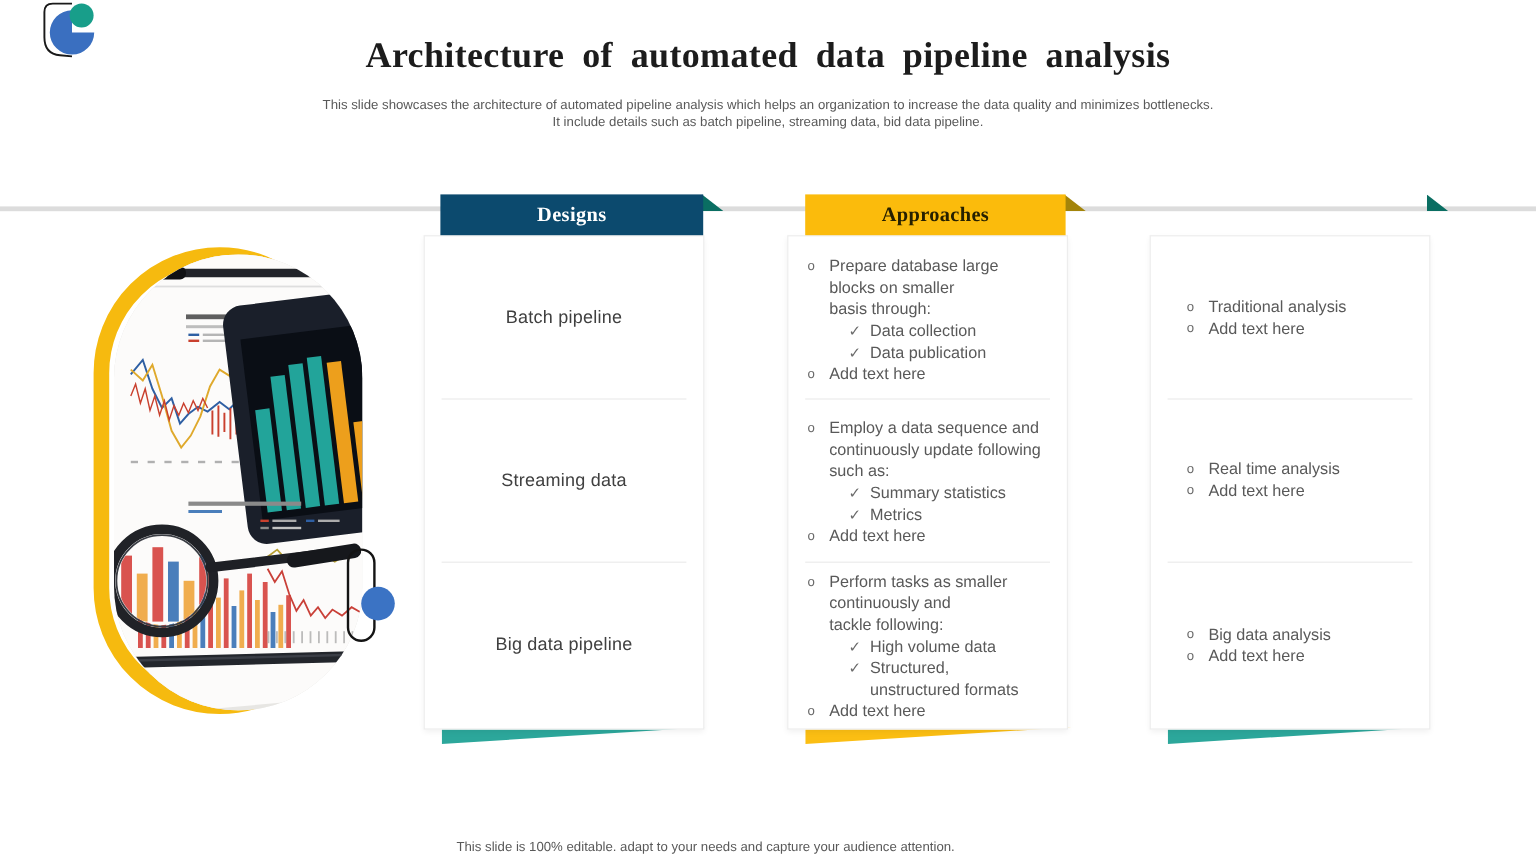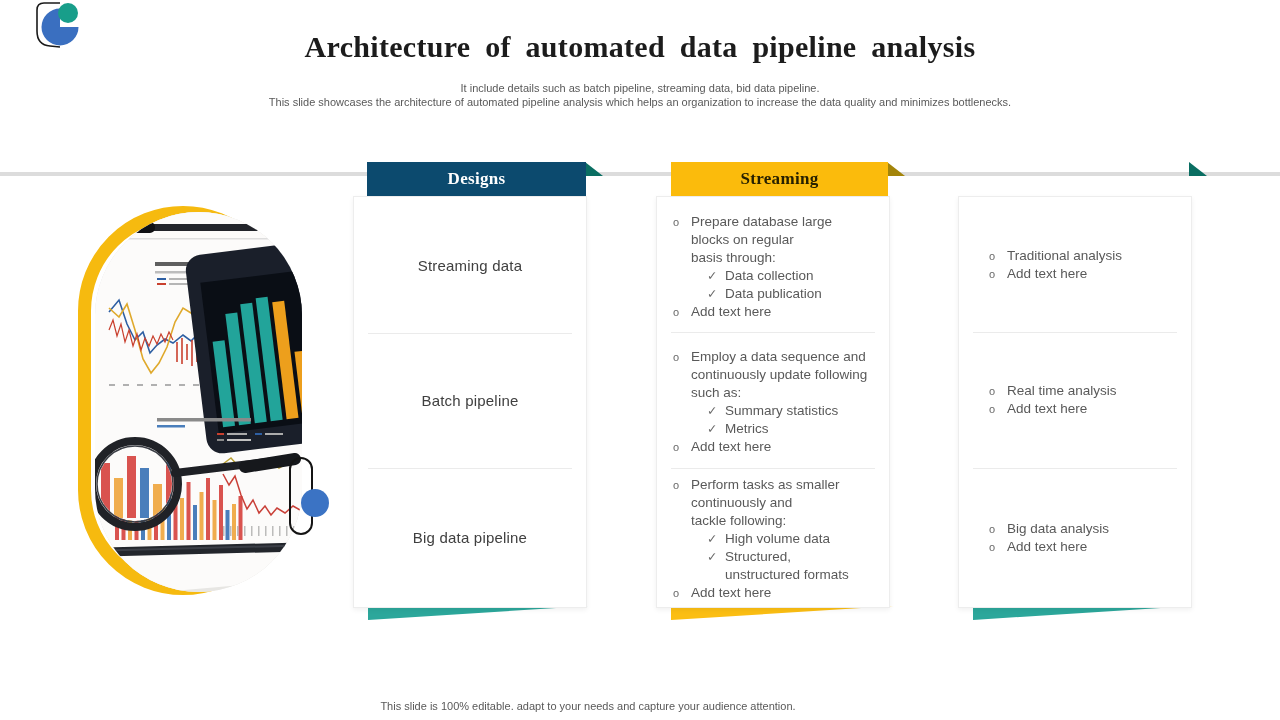--- a/index.html
+++ b/index.html
@@ -71,22 +71,22 @@
   <div class="logo">
     <svg width="72" height="72" viewBox="0 0 72 72">
       <path d="M46,3 L30,3 Q23,3 23,10 L23,31 Q23,45 36,46 L46,47" fill="none" stroke="#1a1a1a" stroke-width="1.6"></path>
       <path d="M46,8.5 A18.5,18.5 0 1 0 64.5,27 L46,27 Z" fill="#3A6FC0"></path>
       <circle cx="54" cy="13" r="10" fill="#189E8A"></circle>
     </svg>
   </div>
 
   <h1 class="title">Architecture of automated data pipeline analysis</h1>
   <div class="subtitle">
+    <div>This slide showcases the architecture of automated  pipeline analysis which helps an organization to increase the data quality  and minimizes bottlenecks.</div>
     <div>It include details such as batch pipeline, streaming data, bid data pipeline.</div>
-    <div>This slide showcases the architecture of automated  pipeline analysis which helps an organization to increase the data quality  and minimizes bottlenecks.</div>
   </div>
 
   <div class="hline"></div>
 
   <div class="yellow-arch"></div>
   <div class="photo">
     <svg width="207" height="380" viewBox="0 0 207 380">
       <rect x="0" y="0" width="207" height="380" fill="#e7e6e3"></rect>
       <g transform="rotate(-5 104 190)">
         <rect x="-36" y="-24" width="290" height="400" fill="#fcfbfa"></rect>
@@ -220,46 +220,46 @@
         <line x1="80" y1="261" x2="196" y2="247" stroke="#1e2025" stroke-width="8" stroke-linecap="round"></line>
         <line x1="150" y1="255" x2="200" y2="247" stroke="#16181c" stroke-width="12" stroke-linecap="round"></line>
       </g>
     </svg>
   </div>
   <div class="capsule"></div>
   <div class="blue-dot"></div>
 
   <div class="tab teal" style="left:367px;width:219px;">Designs</div>
   <div class="fold teal" style="left:585px;"></div>
-  <div class="tab yellow" style="left:671px;width:217px;">Streaming</div>
+  <div class="tab yellow" style="left:671px;width:217px;">Approaches</div>
   <div class="fold yellow" style="left:887px;"></div>
   <div class="fold teal" style="left:1189px;"></div>
 
   <div class="card col-designs" style="left:353px;">
+    <div class="cardsec s1">
+      <div class="design-label">Batch pipeline</div>
+    </div>
     <div class="cardsec s2">
       <div class="design-label">Streaming data</div>
     </div>
-    <div class="cardsec s1">
-      <div class="design-label">Batch pipeline</div>
-    </div>
     <div class="cardsec s3">
       <div class="design-label">Big data pipeline</div>
     </div>
   </div>
   <div class="swoosh teal" style="left:368px;width:220px;"></div>
 
   <div class="card col-approaches" style="left:656px;">
     <div class="cardsec s1">
       <div class="bullets">
           <div class="brow circle">
             <span class="bullet">o</span>
             <span class="btext">Prepare database large</span>
           </div>
           <div class="brow cont1">
-            <span class="btext">blocks on regular</span>
+            <span class="btext">blocks on smaller</span>
           </div>
           <div class="brow cont1">
             <span class="btext">basis through:</span>
           </div>
           <div class="brow check">
             <span class="bullet">✓</span>
             <span class="btext">Data collection</span>
           </div>
           <div class="brow check">
             <span class="bullet">✓</span>

